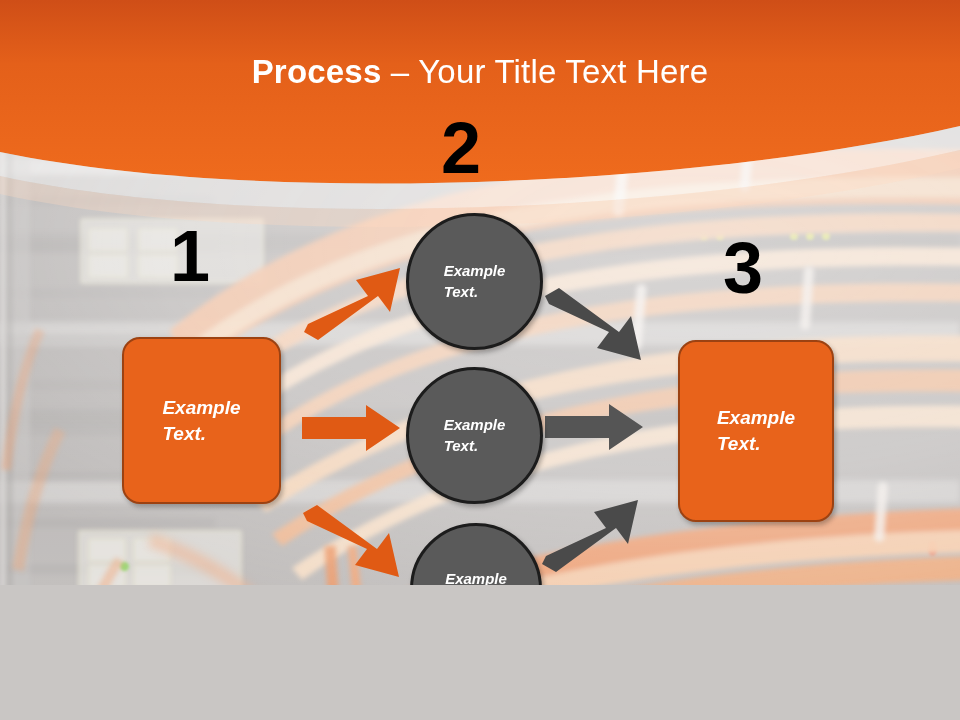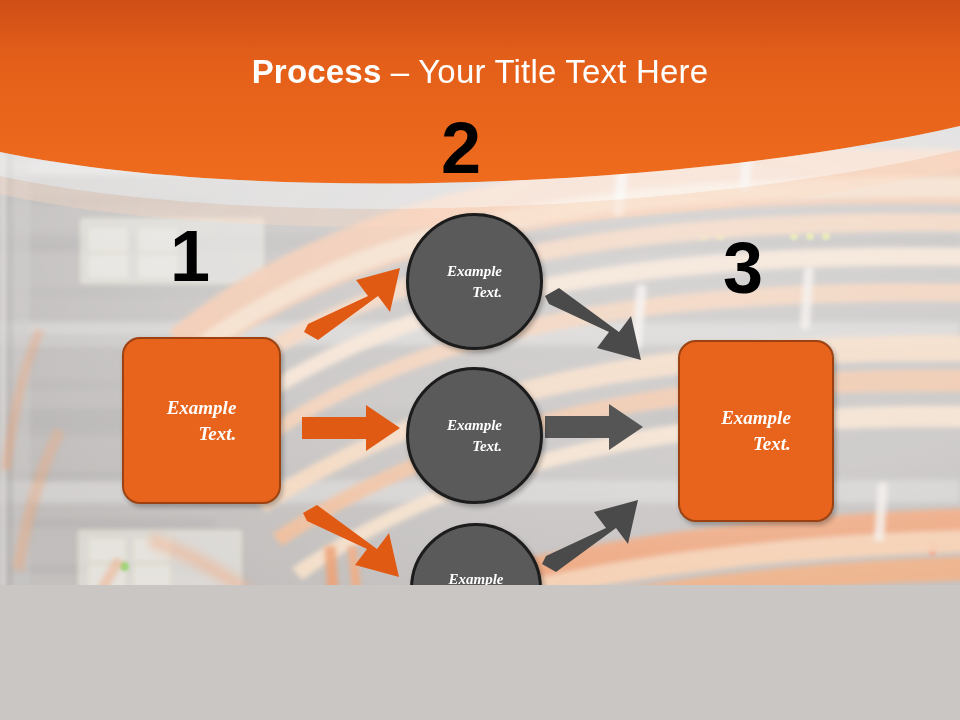--- a/index.html
+++ b/index.html
@@ -80,22 +80,22 @@
   #num3{left:723px;top:232px;font-size:72px;}
 
   
   .obox{
     position:absolute;background:#E8631B;border:2px solid #9c4212;
     border-radius:18px;
     box-shadow:2px 3px 5px rgba(0,0,0,.28);
     display:flex;align-items:center;justify-content:center;
   }
   .obox .lbl,.circ .lbl{
-    color:#ffffff;font-weight:bold;font-style:italic;text-align:right;
-    line-height:1.35;white-space:pre-line;font-family:Liberation Serif, serif;
+    color:#ffffff;font-weight:bold;font-style:italic;text-align:left;
+    line-height:1.35;white-space:pre-line;
   }
   #box1{left:122px;top:337px;width:155px;height:163px;}
   #box1 .lbl{font-size:19px;}
   #box3{left:678px;top:340px;width:152px;height:178px;}
   #box3 .lbl{font-size:19px;}
 
   .circ{
     position:absolute;border-radius:50%;background:#5a5a5a;
     border:3px solid #1c1c1c;
     box-shadow:2px 3px 5px rgba(0,0,0,.30);

